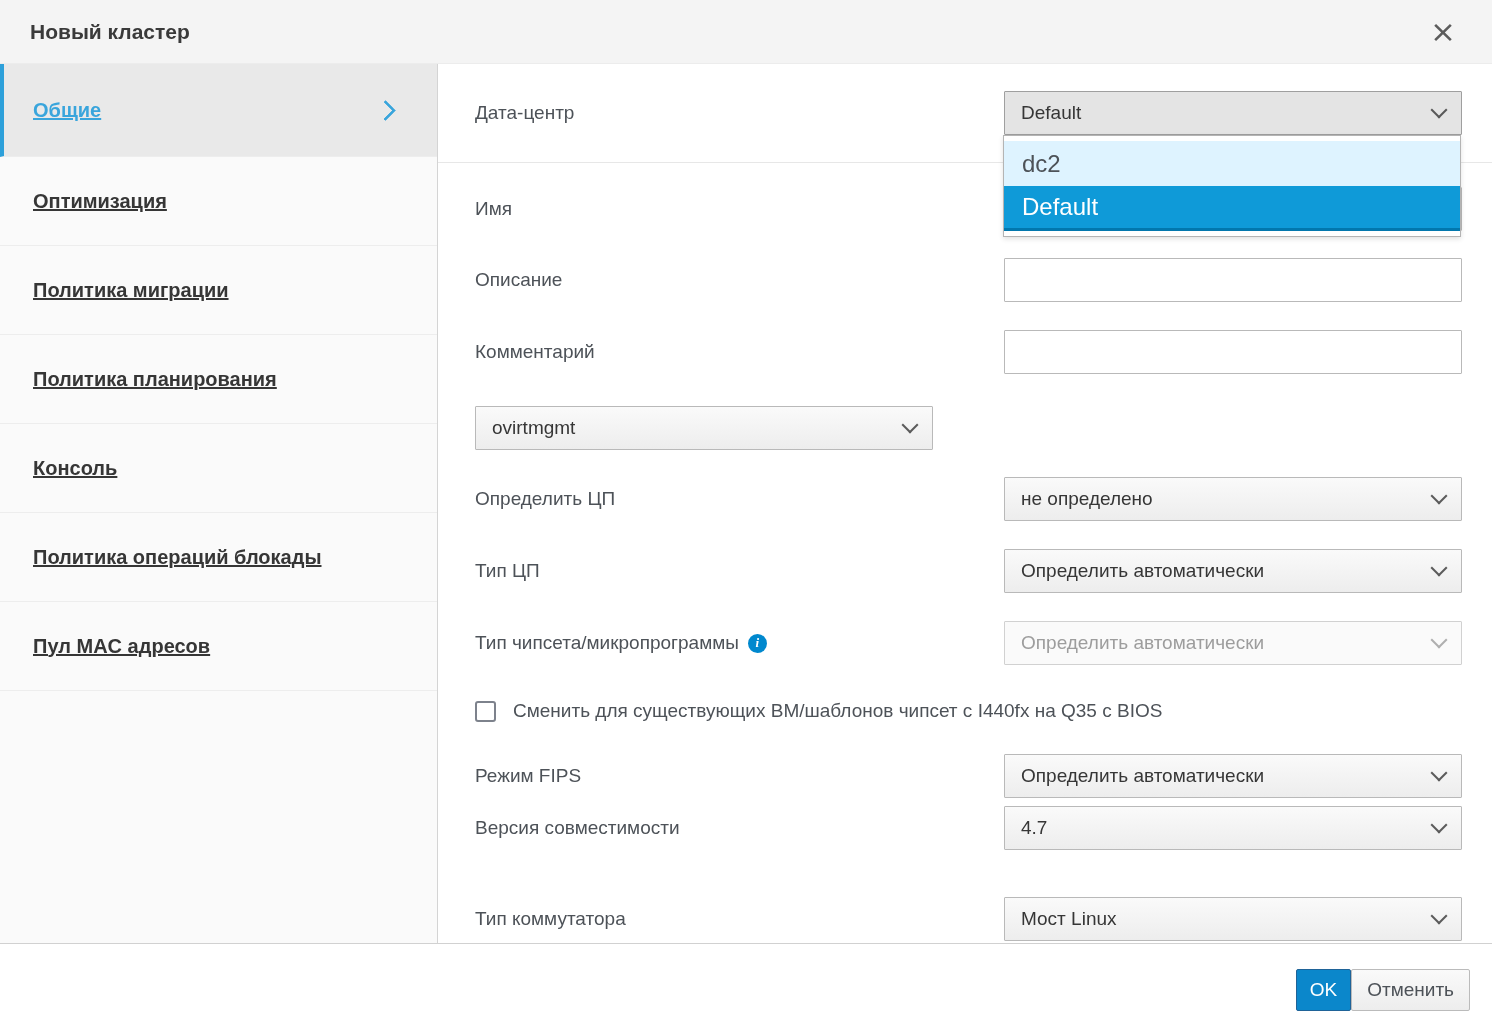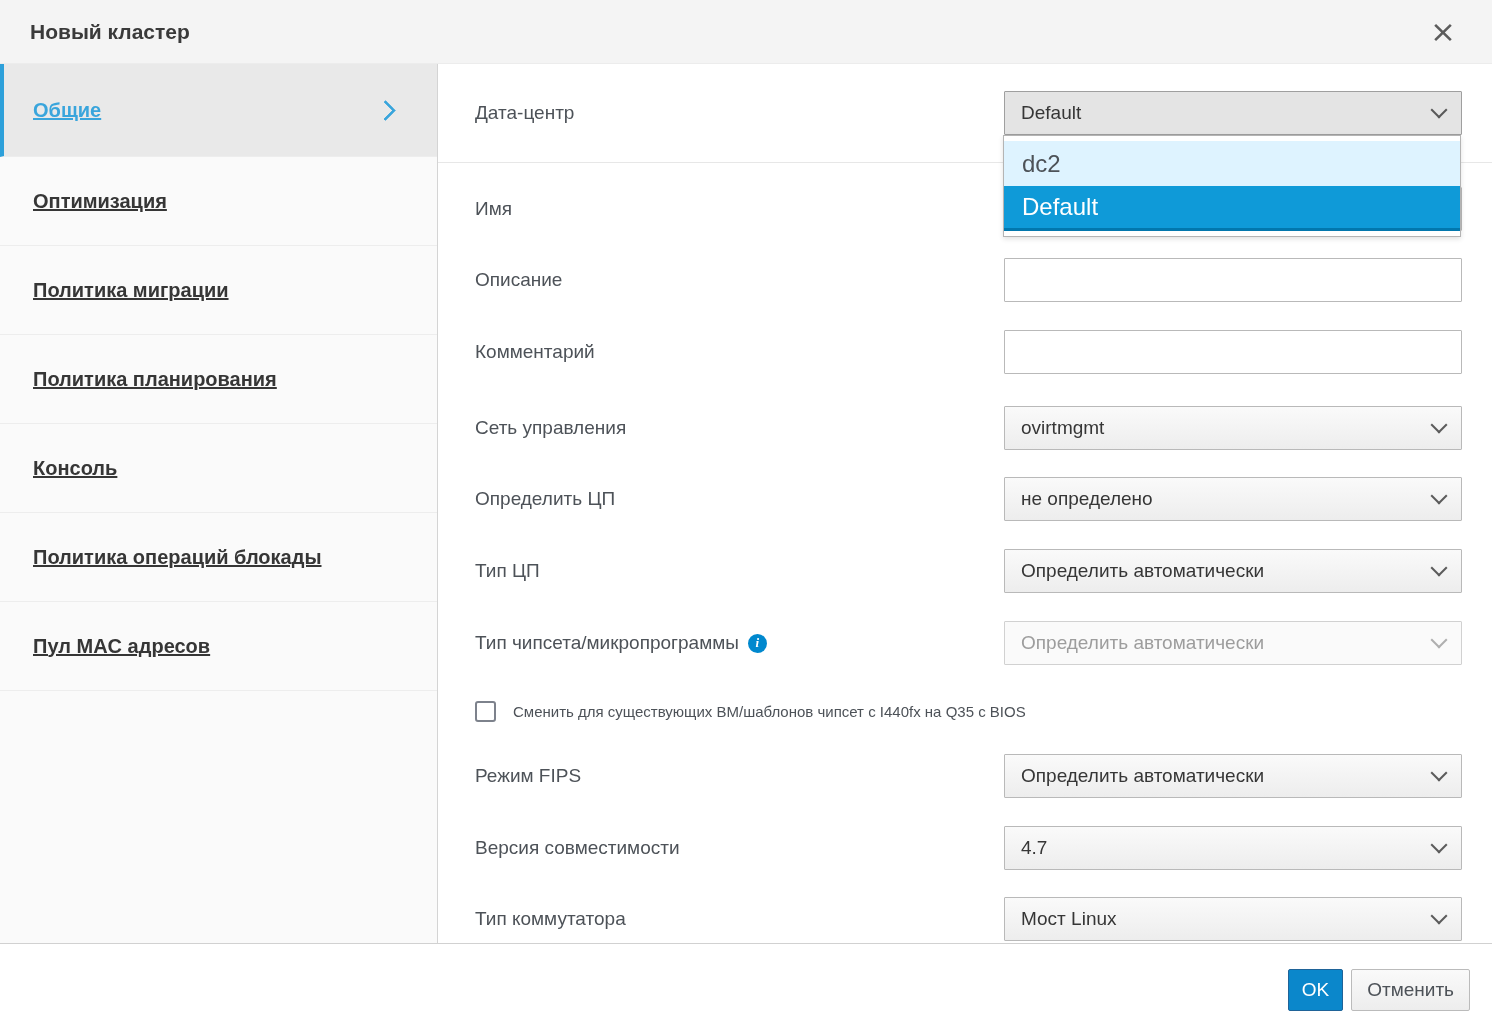--- a/index.html
+++ b/index.html
@@ -37,57 +37,57 @@
   .divider{position:absolute;left:0;right:0;top:98px;border:none;margin:0;
        border-top:1px solid #e7e7e7;}
 
   .row{position:absolute;left:37px;right:30px;height:44px;
        display:flex;align-items:center;}
   .field-label{flex:1;font-size:19px;color:#4d5258;display:flex;align-items:center;gap:9px;}
 
   .r-dc{top:27px}.r-name{top:123px}.r-desc{top:194px}.r-comment{top:266px}
   .r-mgmt{top:342px}.r-arch{top:413px}.r-cputype{top:485px}.r-chipset{top:557px}
   .r-chk{top:636px;height:22px}
-  .r-fips{top:690px}.r-compat{top:762px}.r-switch{top:833px}
+  .r-fips{top:690px}.r-compat{top:742px}.r-switch{top:833px}
 
   .select{width:458px;height:44px;box-sizing:border-box;flex:0 0 458px;
        border:1px solid #b9b9b9;border-radius:1px;
        background:linear-gradient(to bottom,#fafafa 0%,#ededed 100%);
        display:flex;align-items:center;justify-content:space-between;
        padding:0 16px;font-size:19px;color:#363636;cursor:pointer;}
   .select.open{background:#e4e4e4;border-color:#9f9f9f;}
   .select.disabled{background:#fafafa;border-color:#d1d1d1;color:#9d9d9d;cursor:default;}
   .chev-down{width:10px;height:10px;border-right:2px solid currentColor;
        border-bottom:2px solid currentColor;transform:rotate(45deg);
        margin-top:-6px;opacity:.8;flex:0 0 auto;}
 
   .text-input{width:458px;height:44px;box-sizing:border-box;flex:0 0 458px;
        border:1px solid #b9b9b9;border-radius:1px;background:#fff;
        font-family:"Liberation Sans",sans-serif;font-size:19px;color:#363636;padding:0 12px;}
 
   .checkbox{width:21px;height:21px;box-sizing:border-box;background:#fff;
        border:2px solid #7d828c;border-radius:3px;margin-right:17px;cursor:pointer;flex:0 0 auto;}
-  .chk-label{font-size:15px;color:#4d5258;}
+  .chk-label{font-size:19px;color:#4d5258;}
 
   .info-icon{width:19px;height:19px;border-radius:50%;background:#0088ce;color:#fff;
        display:inline-flex;align-items:center;justify-content:center;
        font-size:13px;font-weight:700;font-family:"Liberation Serif",serif;
        font-style:italic;cursor:pointer;flex:0 0 auto;}
 
   .listbox{position:absolute;left:565px;top:71px;width:458px;box-sizing:border-box;
        background:#fff;border:1px solid #b4b4b4;padding:5px 0;z-index:10;
        box-shadow:0 2px 5px rgba(0,0,0,.12);}
   .option{height:45px;display:flex;align-items:center;padding:0 18px;
        font-size:24px;color:#4d5258;cursor:pointer;box-sizing:border-box;}
   .option.hover{background:#def3ff;}
   .option.selected{background:#0f9ad8;color:#fff;border-bottom:3px solid #0277ad;}
 
   
   .ftr{flex:0 0 92px;background:#fff;border-top:1px solid #d1d1d1;box-sizing:border-box;
-       display:flex;align-items:center;justify-content:flex-end;gap:8px;padding-right:22px;}
+       display:flex;align-items:center;justify-content:flex-end;padding-right:22px;}
   .btn{height:42px;font-family:"Liberation Sans",sans-serif;font-size:19px;
        border-radius:2px;cursor:pointer;box-sizing:border-box;}
   .btn-primary{background:#0b87cb;border:1px solid #1f6398;color:#fff;padding:0 13px;}
   .btn-default{background:linear-gradient(to bottom,#fafafa 0%,#ededed 100%);
        border:1px solid #bbb;color:#4d5258;padding:0 15px;}
 </style>
 </head>
 <body>
 
 <div class="dialog">
@@ -145,21 +145,20 @@
         <span class="field-label">Описание</span>
         <input class="text-input" type="text" value="" style="">
       </div>
 
       <div class="row r-comment">
         <span class="field-label">Комментарий</span>
         <input class="text-input" type="text" value="" style="">
       </div>
 
       <div class="row r-mgmt">
-        <span class="field-label">Сеть управления</span>
         <div class="select">
           <span>ovirtmgmt</span>
           <span class="chev-down"></span>
         </div>
       </div>
 
       <div class="row r-arch">
         <span class="field-label">Определить ЦП</span>
         <div class="select">
           <span>не определено</span>

